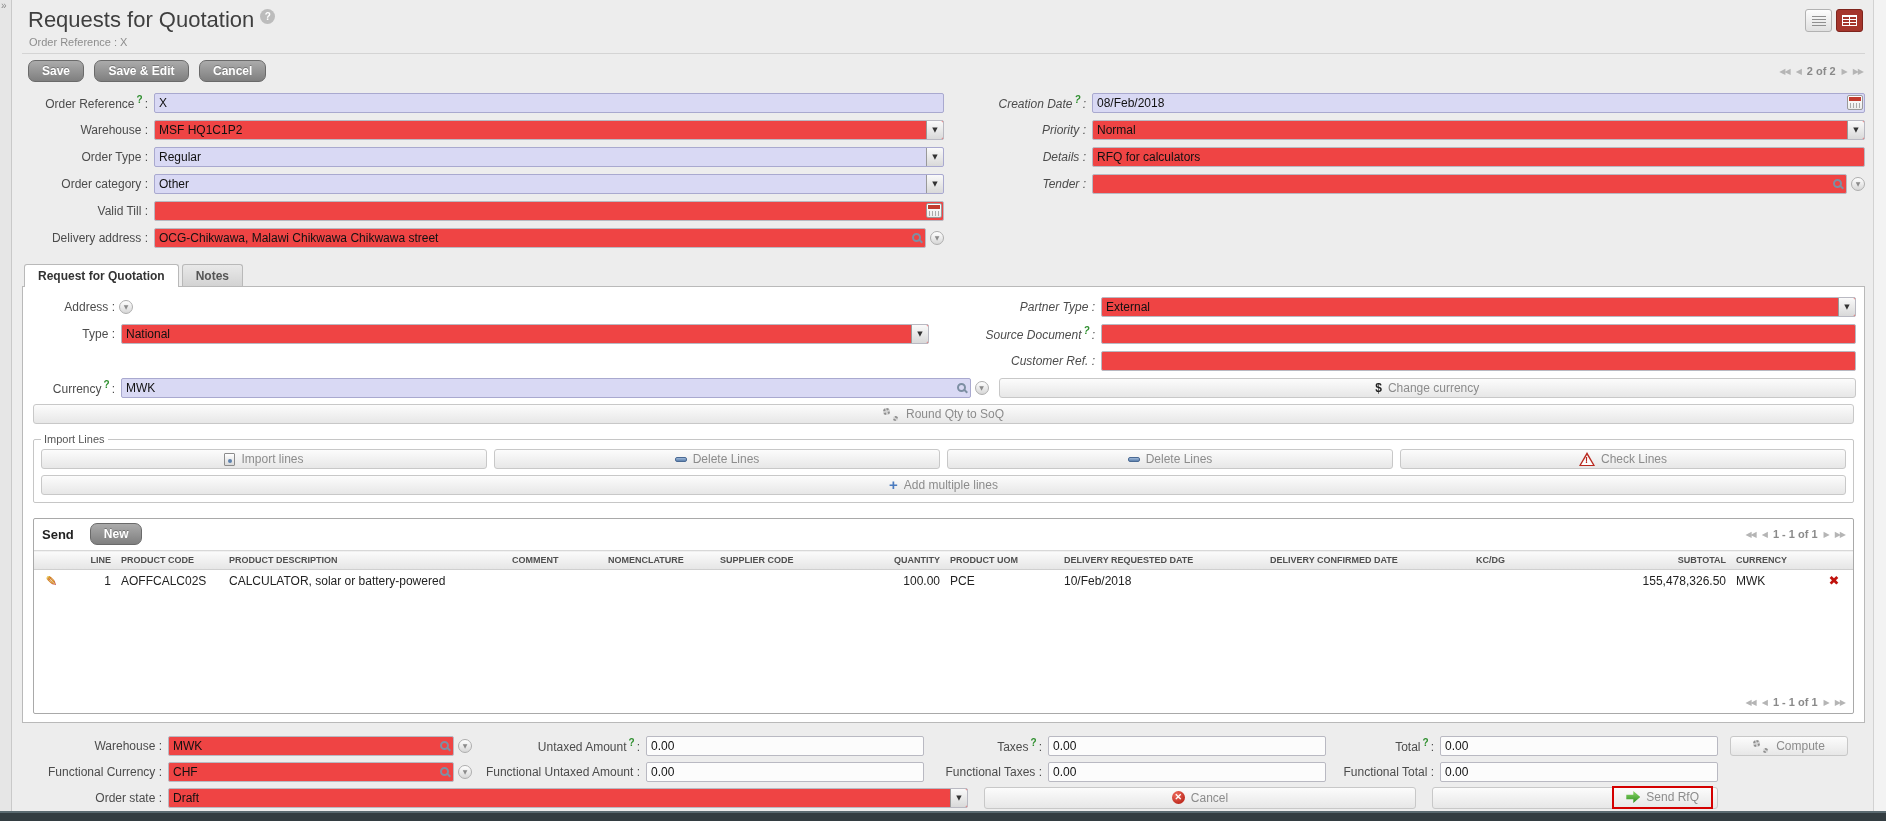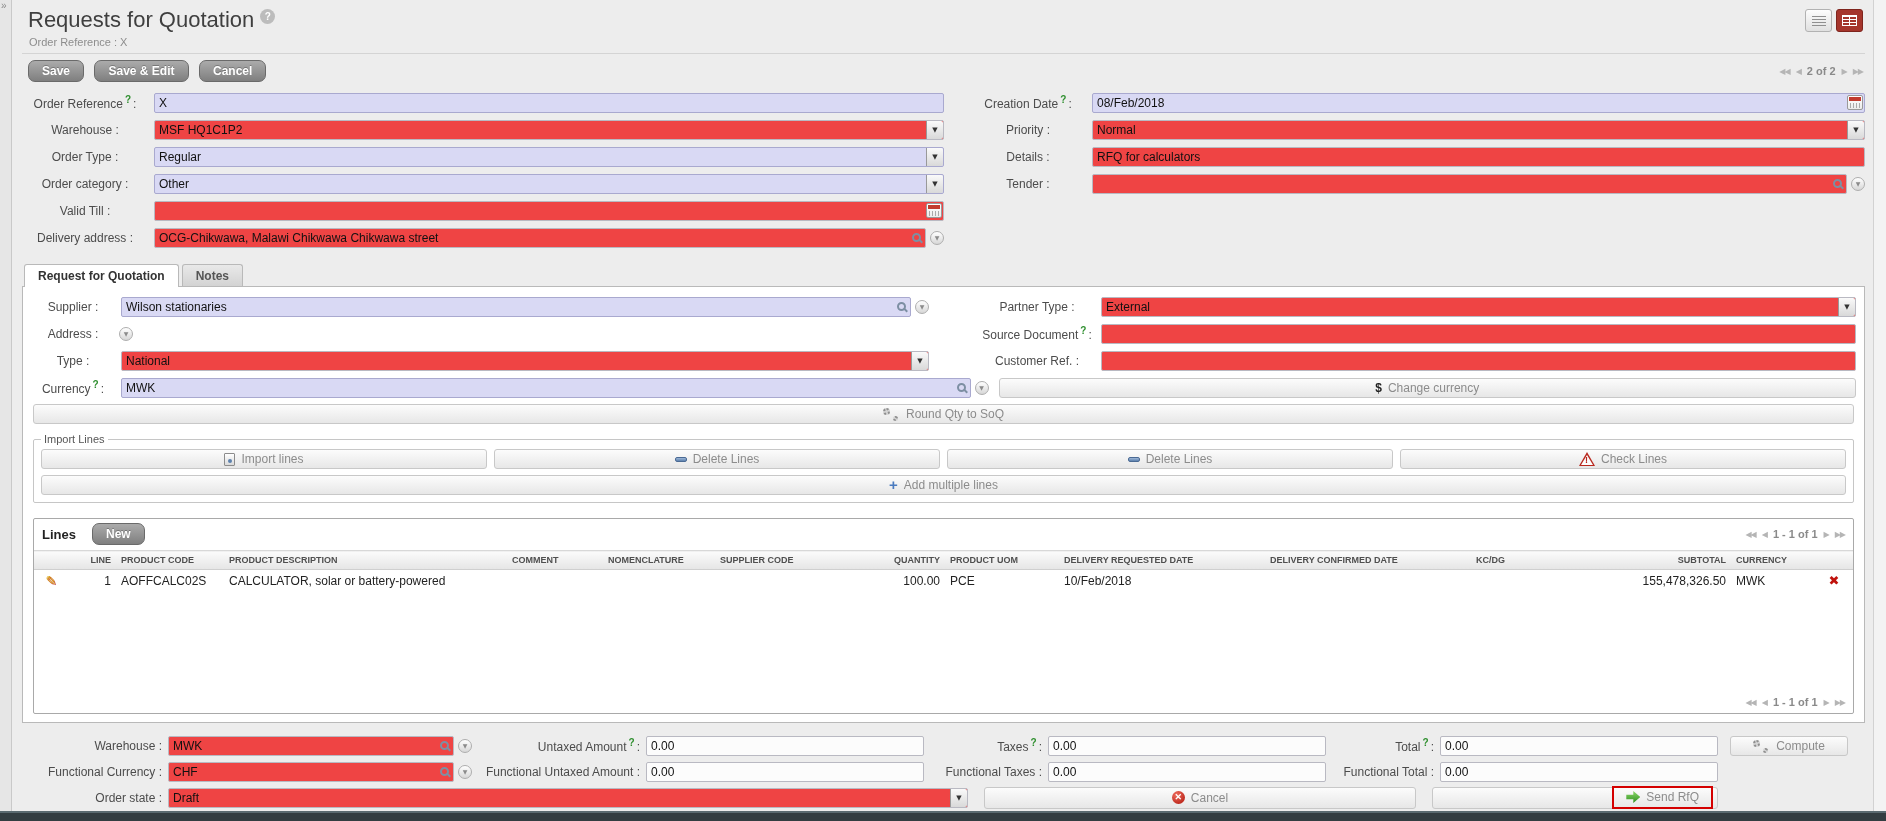--- a/index.html
+++ b/index.html
@@ -37,22 +37,22 @@
   .btn-gray { background:linear-gradient(#ababab,#7f7f7f); border:1px solid #6a6a6a; border-radius:7px;
               color:#fff; font-size:12px; font-weight:bold; padding:3px 13px; margin-right:6px;
               text-shadow:0 -1px 0 rgba(0,0,0,.25); cursor:pointer; }
   .pager { display:flex; align-items:center; gap:6px; font-size:11px; color:#8a8a8a; font-weight:bold; }
   .pg { color:#b5b5b5; font-size:8px; letter-spacing:-1px; cursor:pointer; font-family:"DejaVu Sans",sans-serif; }
 
   
   .form-grid, .sup-grid { display:grid; grid-template-columns:948px 1fr; }
   .fcol { display:flex; flex-direction:column; }
   .frow { display:flex; align-items:center; height:21px; margin-bottom:6px; }
-  .flabel { font-size:12px; color:#4c4c4c; text-align:center; flex-shrink:0; white-space:nowrap; }
-  .w126 { width:126px; } .w116 { width:116px; } .w84 { width:84px; }
+  .flabel { font-size:12px; color:#4c4c4c; text-align:right; flex-shrink:0; white-space:nowrap; }
+  .w126 { width:126px; } .w116 { width:116px;font-style:italic; } .w84 { width:84px; }
   .colon { margin-left:2px; }
   .q { color:#2f8f2f; font-size:10px; font-weight:bold; margin-left:2px; }
   .field { height:20px; display:flex; align-items:stretch; border:1px solid #b9b9c2; border-radius:2px;
            background:#ef4444; font-size:12px; margin-left:6px; flex:1; min-width:0; padding-left:4px; cursor:text; }
   .field .val { flex:1; line-height:18px; white-space:nowrap; overflow:hidden; color:#111; }
   .required { background:#d9d9f4; border-color:#a9a9cf; }
   .sel-btn { width:17px; background:linear-gradient(#fafafa,#d9d9d9); border-left:1px solid #999;
              display:flex; align-items:center; justify-content:center; font-size:7px; color:#333;
              border-radius:0 2px 2px 0; cursor:pointer; flex-shrink:0; font-family:"DejaVu Sans",sans-serif; }
   .cal { width:16px; height:15px; align-self:center; margin-right:1px; border:1px solid #9a9a9a; border-radius:2px;
@@ -269,28 +269,20 @@
     <div class="tabs">
       <span class="tab active">Request for Quotation</span>
       <span class="tab inactive">Notes</span>
     </div>
 
     <div class="tab-panel">
 
       <div class="sup-grid">
         <div class="fcol">
           <div class="frow pad-r2">
-            <span class="flabel w84">Supplier :</span>
-            <div class="field required">
-                <span class="val">Wilson stationaries</span>
-                <span class="mag"></span>
-              </div>
-            <span class="minidrop">▼</span>
-          </div>
-          <div class="frow pad-r2">
             <span class="flabel w84">Address :</span>
             <span class="minidrop">▼</span>
           </div>
           <div class="frow pad-r2">
             <span class="flabel w84">Type :</span>
             <div class="field">
                 <span class="val">National</span>
                 <span class="sel-btn">▼</span>
               </div>
           </div>
@@ -366,21 +358,21 @@
         <div class="add-row">
           <button class="btn-flat">
               <span class="plus-ic">+</span>
               <span>Add multiple lines</span>
             </button>
         </div>
       </fieldset>
 
       <div class="lines-box">
         <div class="lines-head">
-          <span class="lines-title">Lines</span>
+          <span class="lines-title">Send</span>
           <button class="btn-gray" style="margin:0">New</button>
           <div class="pager" style="margin-left:auto">
             <span class="pg">◀◀</span>
             <span class="pg">◀</span>
             <span>1 - 1 of 1</span>
             <span class="pg">▶</span>
             <span class="pg">▶▶</span>
           </div>
         </div>
         <table class="lines">

